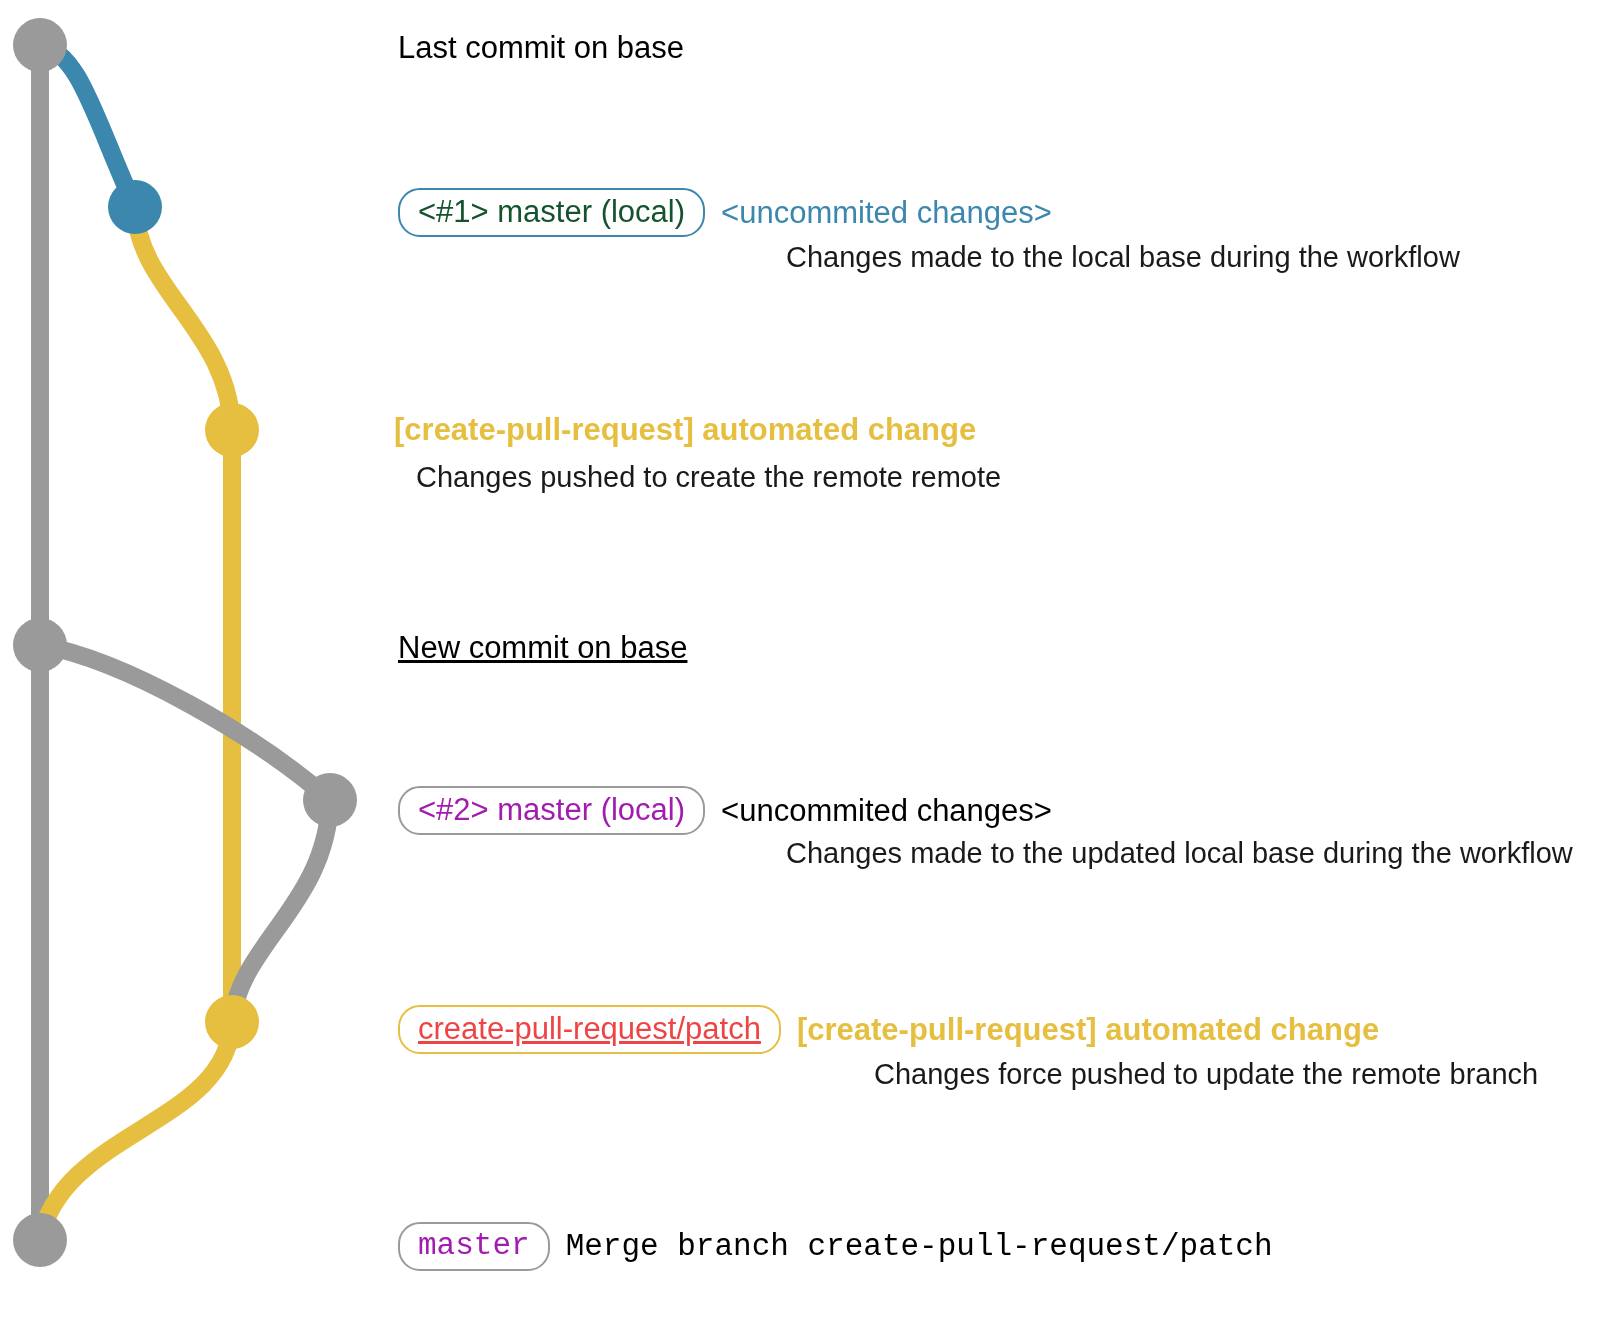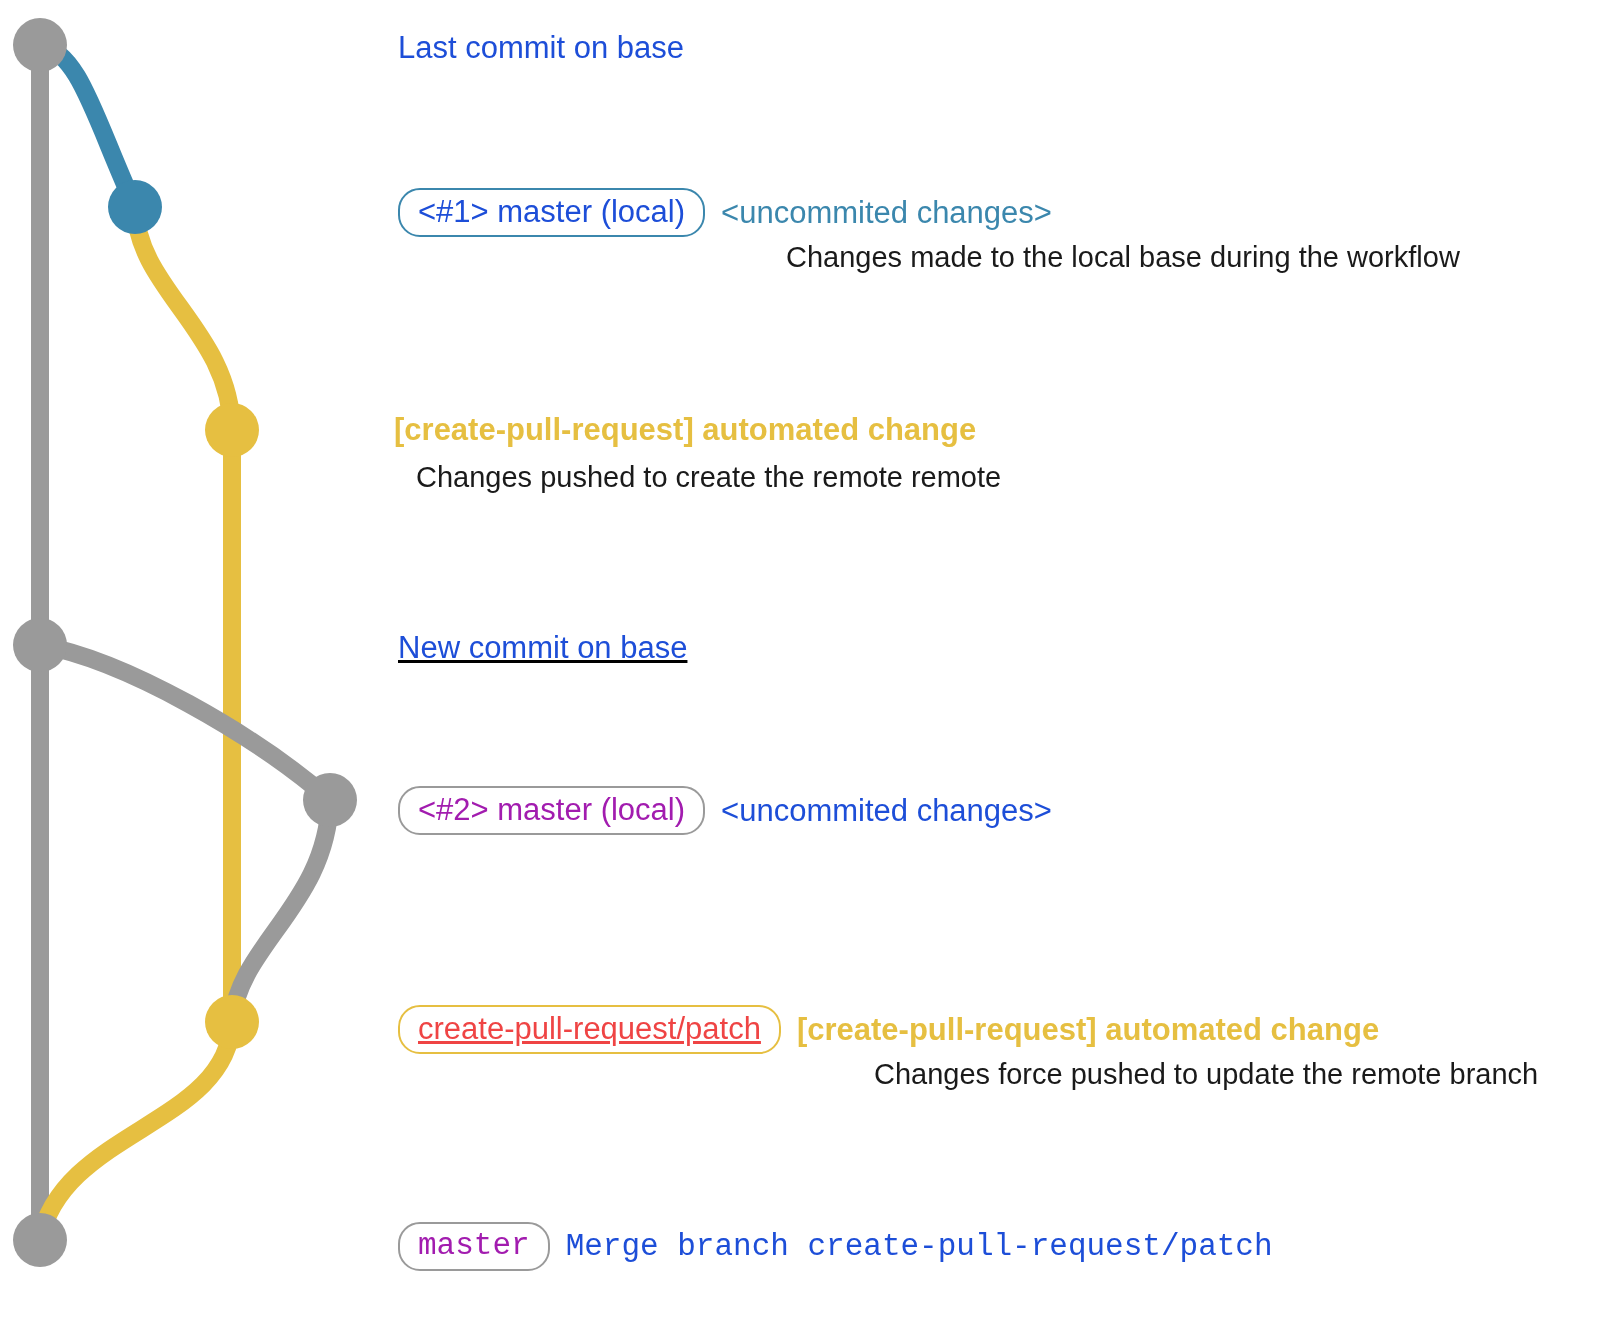--- a/index.html
+++ b/index.html
@@ -44,33 +44,33 @@
     justify-content: center;
     border: 2px solid #9a9a9a;
     border-radius: 22px;
     padding: 6px 18px 8px 18px;
     font-size: 31px;
     line-height: 1;
     color: #9a9a9a;
     background: transparent;
     box-sizing: border-box;
   }
-  .badge.blue   { border-color: #3b87ad; color: #1d4ed8; }
+  .badge.blue   { border-color: #3b87ad; color: #14532d; }
   .badge.yellow { border-color: #e6bf41; color: #ef4444; text-decoration: underline; }
   .badge.gray   { border-color: #9a9a9a; color: #a21caf; }
 
   .headline {
     font-size: 31px;
     line-height: 1;
     color: #9a9a9a;
     margin-left: 16px;
   }
   .headline.blue   { color: #3b87ad; }
   .headline.yellow { color: #e6bf41; font-weight: bold; }
-  .headline.gray   { color: #1d4ed8; }
+  .headline.gray   { color: #000000; }
   .headline.standalone { margin-left: 0; }
 
   .subnote {
     position: absolute;
     font-family: Liberation Sans, sans-serif;
     font-size: 29px;
     line-height: 1;
     color: #1a1a1a;
     white-space: nowrap;
   }
@@ -125,20 +125,21 @@
   <div class="subnote" style="left:416px; top:463px;">Changes pushed to create the remote remote</div>
 
   <div class="row" style="left:398px; top:632px;text-decoration:underline;">
     <span class="headline gray standalone">New commit on base</span>
   </div>
 
   <div class="row" style="left:398px; top:786px;">
     <span class="badge gray">&lt;#2&gt; master (local)</span>
     <span class="headline gray">&lt;uncommited changes&gt;</span>
   </div>
+  <div class="subnote" style="left:786px; top:839px;">Changes made to the updated local base during the workflow</div>
 
   <div class="row" style="left:398px; top:1005px;">
     <span class="badge yellow">create-pull-request/patch</span>
     <span class="headline yellow">[create-pull-request] automated change</span>
   </div>
   <div class="subnote" style="left:874px; top:1060px;">Changes force pushed to update the remote branch</div>
 
   <div class="row" style="left:398px; top:1222px;font-family:Liberation Mono, monospace;">
     <span class="badge gray">master</span>
     <span class="headline gray">Merge branch create-pull-request/patch</span>

